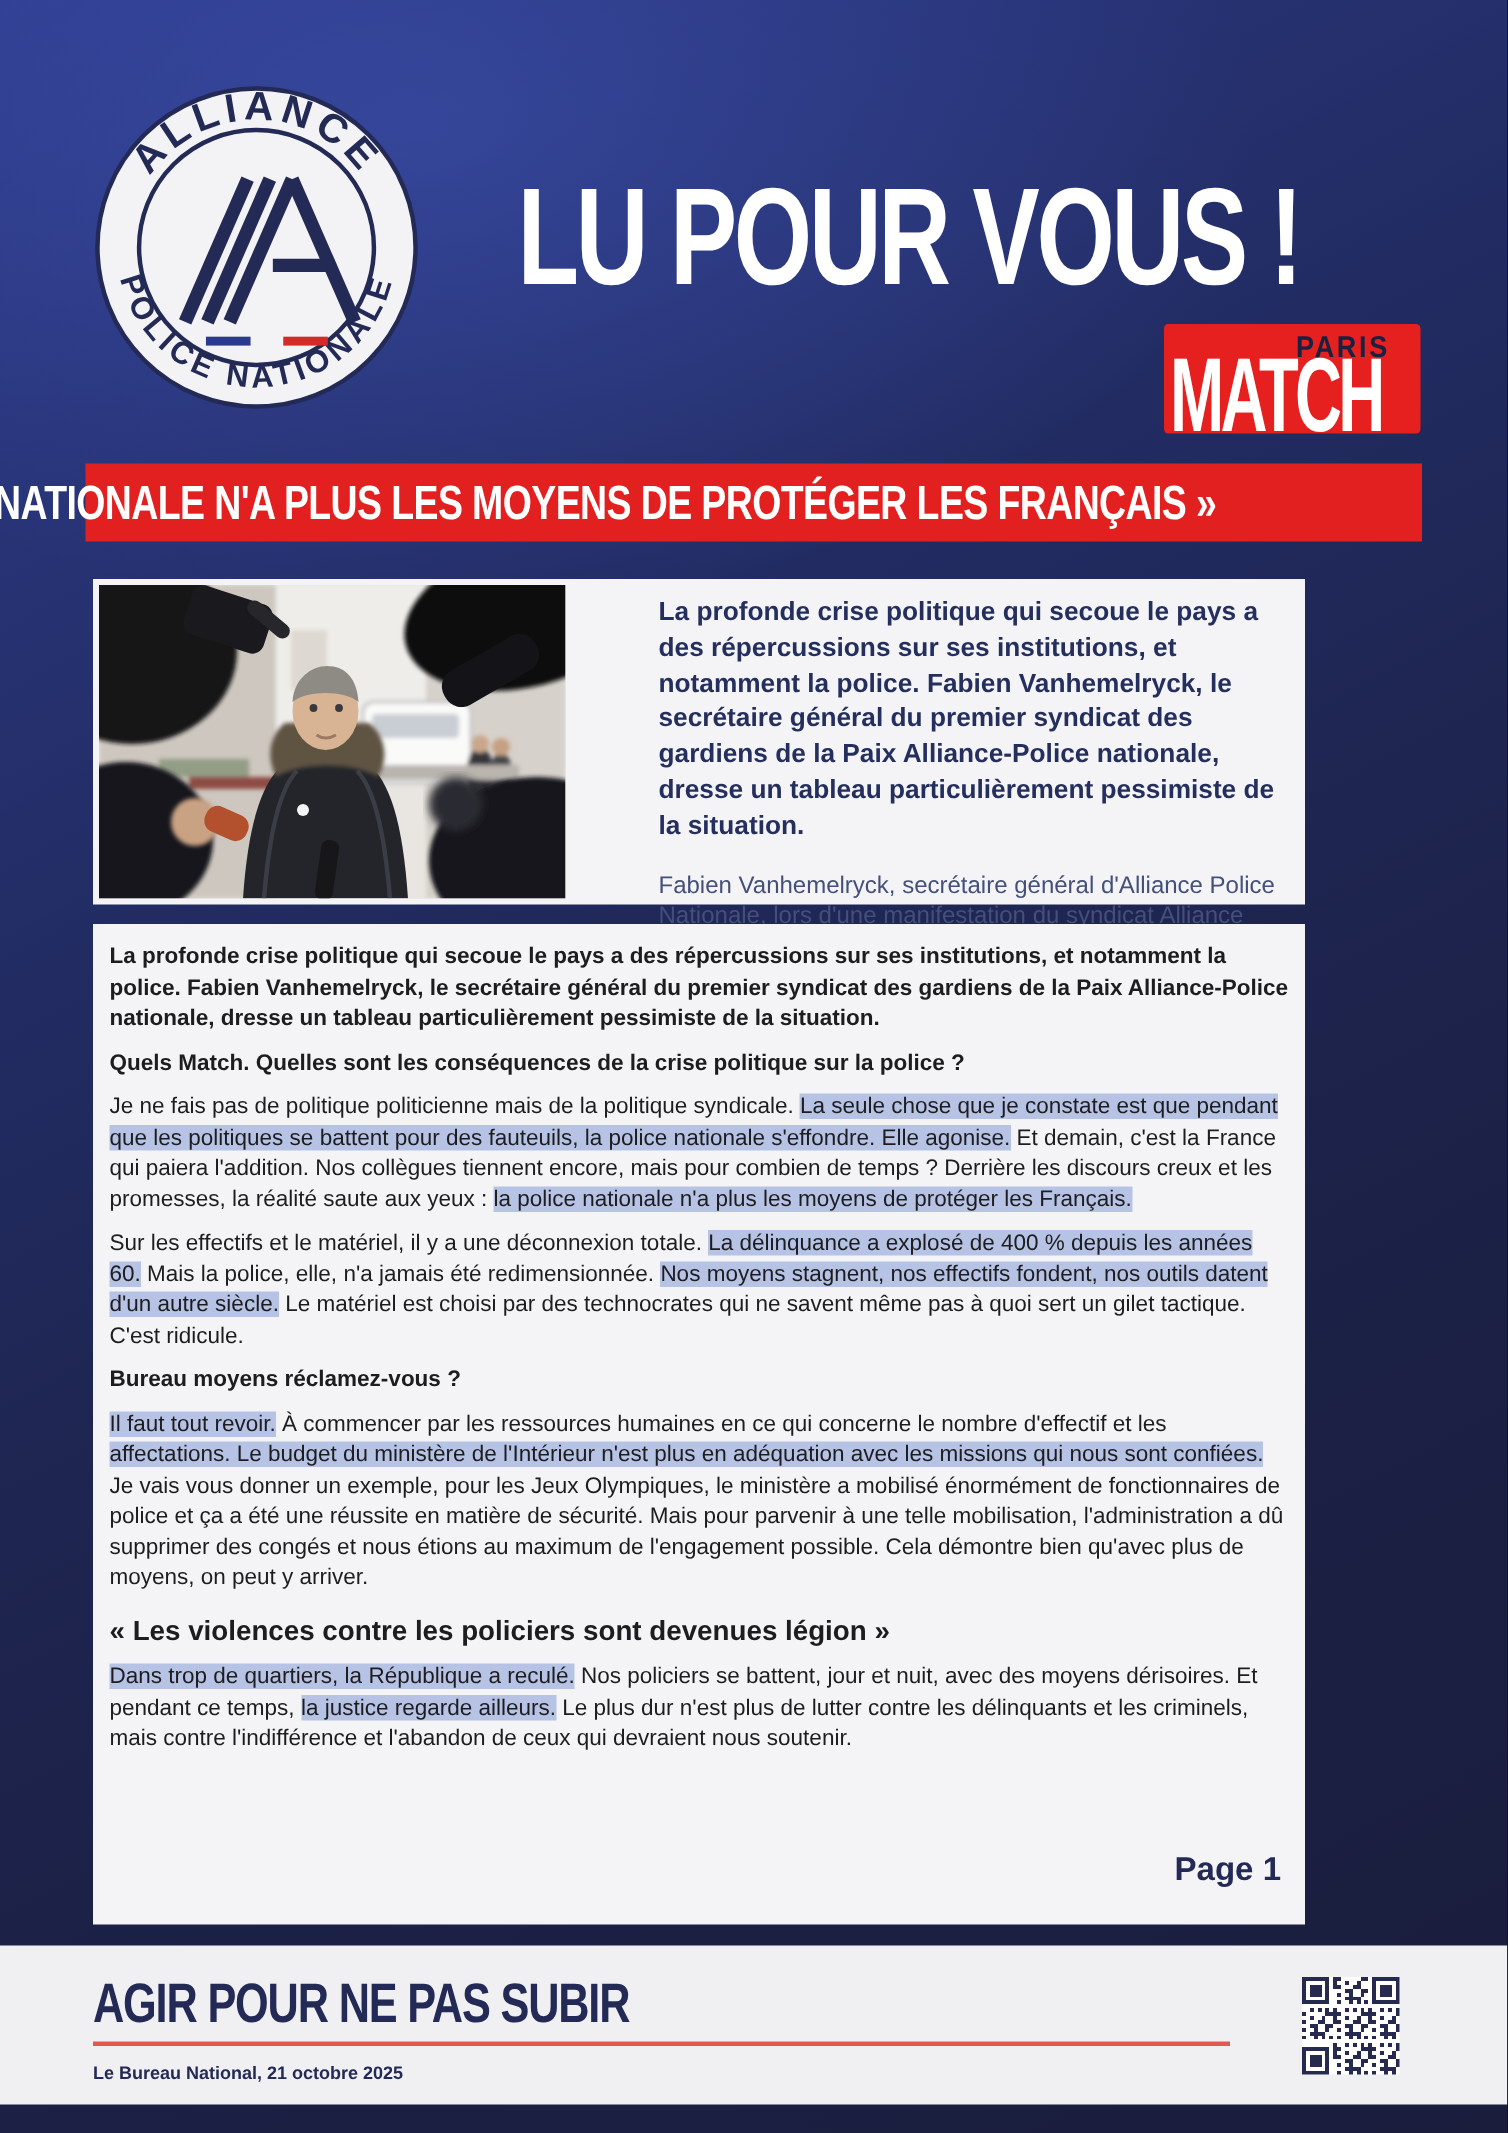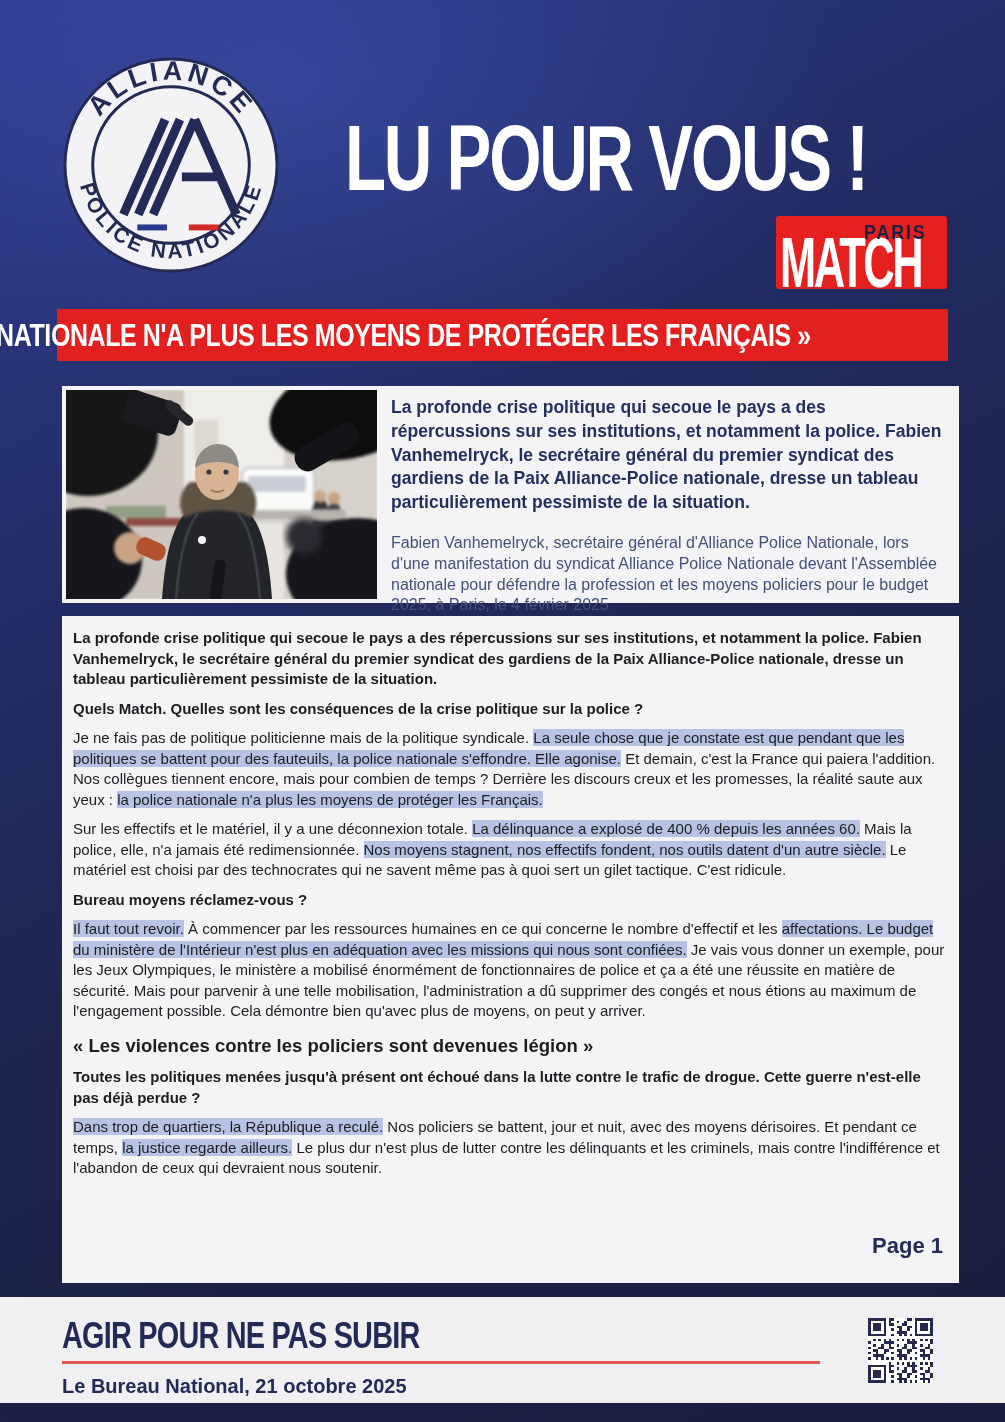--- a/index.html
+++ b/index.html
@@ -44,21 +44,21 @@
   .banner {
     position:absolute; left:57px; top:309px; width:891px; height:52px;
     background:#e32020; display:flex; align-items:center; justify-content:flex-end;
   }
   .banner span {
     color:#fff; font-weight:bold; font-size:32px; white-space:nowrap;
     letter-spacing:-.5px; transform:scaleX(.78);
   }
 
   
-  .card { position:absolute; left:62px; width:897px; background:#f4f4f7; }
+  .card { position:absolute; left:62px; width:808px; background:#f4f4f7;gap:48px; }
   .intro-card { top:386px; height:217px; padding:4px; display:flex; }
   .photo { width:311px; height:209px; flex:0 0 311px; overflow:hidden; background:#dcd9d4; }
   .photo svg { width:100%; height:100%; display:block; }
   .intro-text { padding:6px 10px 0 14px; }
   .lead {
     color:#252f5e; font-weight:bold; font-size:17.5px; line-height:1.36;
   }
   .caption {
     margin-top:18px; color:#44507a; font-size:16px; line-height:1.3;
   }
@@ -81,21 +81,21 @@
   .footer {
     position:absolute; left:0; top:1297px; width:1005px; height:106px;
     background:#f0f0f3;
   }
   .slogan {
     position:absolute; left:62px; top:18px;
     font-size:37px; font-weight:bold; color:#232a55; letter-spacing:-1px;
     white-space:nowrap; transform:scaleX(.78); transform-origin:left top;
   }
   .redline { position:absolute; left:62px; top:64px; width:758px; height:3px; background:#e15a4c; }
-  .byline { position:absolute; left:62px; top:78px; font-size:20px; font-weight:bold; color:#232a55; }
+  .byline { position:absolute; left:62px; top:78px; font-size:12px; font-weight:bold; color:#232a55; }
   .qr { position:absolute; right:72px; top:21px; width:65px; height:65px; }
   .qr svg { width:100%; height:100%; }
 </style>
 </head>
 <body>
 
 <div class="page">
 
   <div class="logo">
     <svg viewBox="0 0 220 220">
@@ -211,21 +211,20 @@
 
   <div class="card article-card">
     <div id="article-body">
         <p class="blk-lead"><span>La profonde crise politique qui secoue le pays a des répercussions sur ses institutions, et notamment la police. Fabien Vanhemelryck, le secrétaire général du premier syndicat des gardiens de la Paix Alliance-Police nationale, dresse un tableau particulièrement pessimiste de la situation.</span></p>
         <p class="blk-question"><span>Quels Match. Quelles sont les conséquences de la crise politique sur la police ?</span></p>
         <p class="blk-answer"><span>Je ne fais pas de politique politicienne mais de la politique syndicale. </span><span class="hl">La seule chose que je constate est que pendant que les politiques se battent pour des fauteuils, la police nationale s'effondre. Elle agonise.</span><span> Et demain, c'est la France qui paiera l'addition. Nos collègues tiennent encore, mais pour combien de temps ? Derrière les discours creux et les promesses, la réalité saute aux yeux : </span><span class="hl">la police nationale n'a plus les moyens de protéger les Français.</span></p>
         <p class="blk-answer"><span>Sur les effectifs et le matériel, il y a une déconnexion totale. </span><span class="hl">La délinquance a explosé de 400 % depuis les années 60.</span><span> Mais la police, elle, n'a jamais été redimensionnée. </span><span class="hl">Nos moyens stagnent, nos effectifs fondent, nos outils datent d'un autre siècle.</span><span> Le matériel est choisi par des technocrates qui ne savent même pas à quoi sert un gilet tactique. C'est ridicule.</span></p>
         <p class="blk-question"><span>Bureau moyens réclamez-vous ?</span></p>
         <p class="blk-answer"><span class="hl">Il faut tout revoir.</span><span> À commencer par les ressources humaines en ce qui concerne le nombre d'effectif et les </span><span class="hl">affectations. Le budget du ministère de l'Intérieur n'est plus en adéquation avec les missions qui nous sont confiées.</span><span> Je vais vous donner un exemple, pour les Jeux Olympiques, le ministère a mobilisé énormément de fonctionnaires de police et ça a été une réussite en matière de sécurité. Mais pour parvenir à une telle mobilisation, l'administration a dû supprimer des congés et nous étions au maximum de l'engagement possible. Cela démontre bien qu'avec plus de moyens, on peut y arriver.</span></p>
         <p class="blk-heading"><span>« Les violences contre les policiers sont devenues légion »</span></p>
-        <p class="blk-question"><span>Toutes les politiques menées jusqu'à présent ont échoué dans la lutte contre le trafic de drogue. Cette guerre n'est-elle pas déjà perdue ?</span></p>
         <p class="blk-answer"><span class="hl">Dans trop de quartiers, la République a reculé.</span><span> Nos policiers se battent, jour et nuit, avec des moyens dérisoires. Et pendant ce temps, </span><span class="hl">la justice regarde ailleurs.</span><span> Le plus dur n'est plus de lutter contre les délinquants et les criminels, mais contre l'indifférence et l'abandon de ceux qui devraient nous soutenir.</span></p>
       </div>
     <div class="page-num">Page 1</div>
   </div>
 
   <div class="footer">
     <div class="slogan">AGIR POUR NE PAS SUBIR</div>
     <div class="redline"></div>
     <div class="byline">Le Bureau National, 21 octobre 2025</div>
     <div class="qr">

